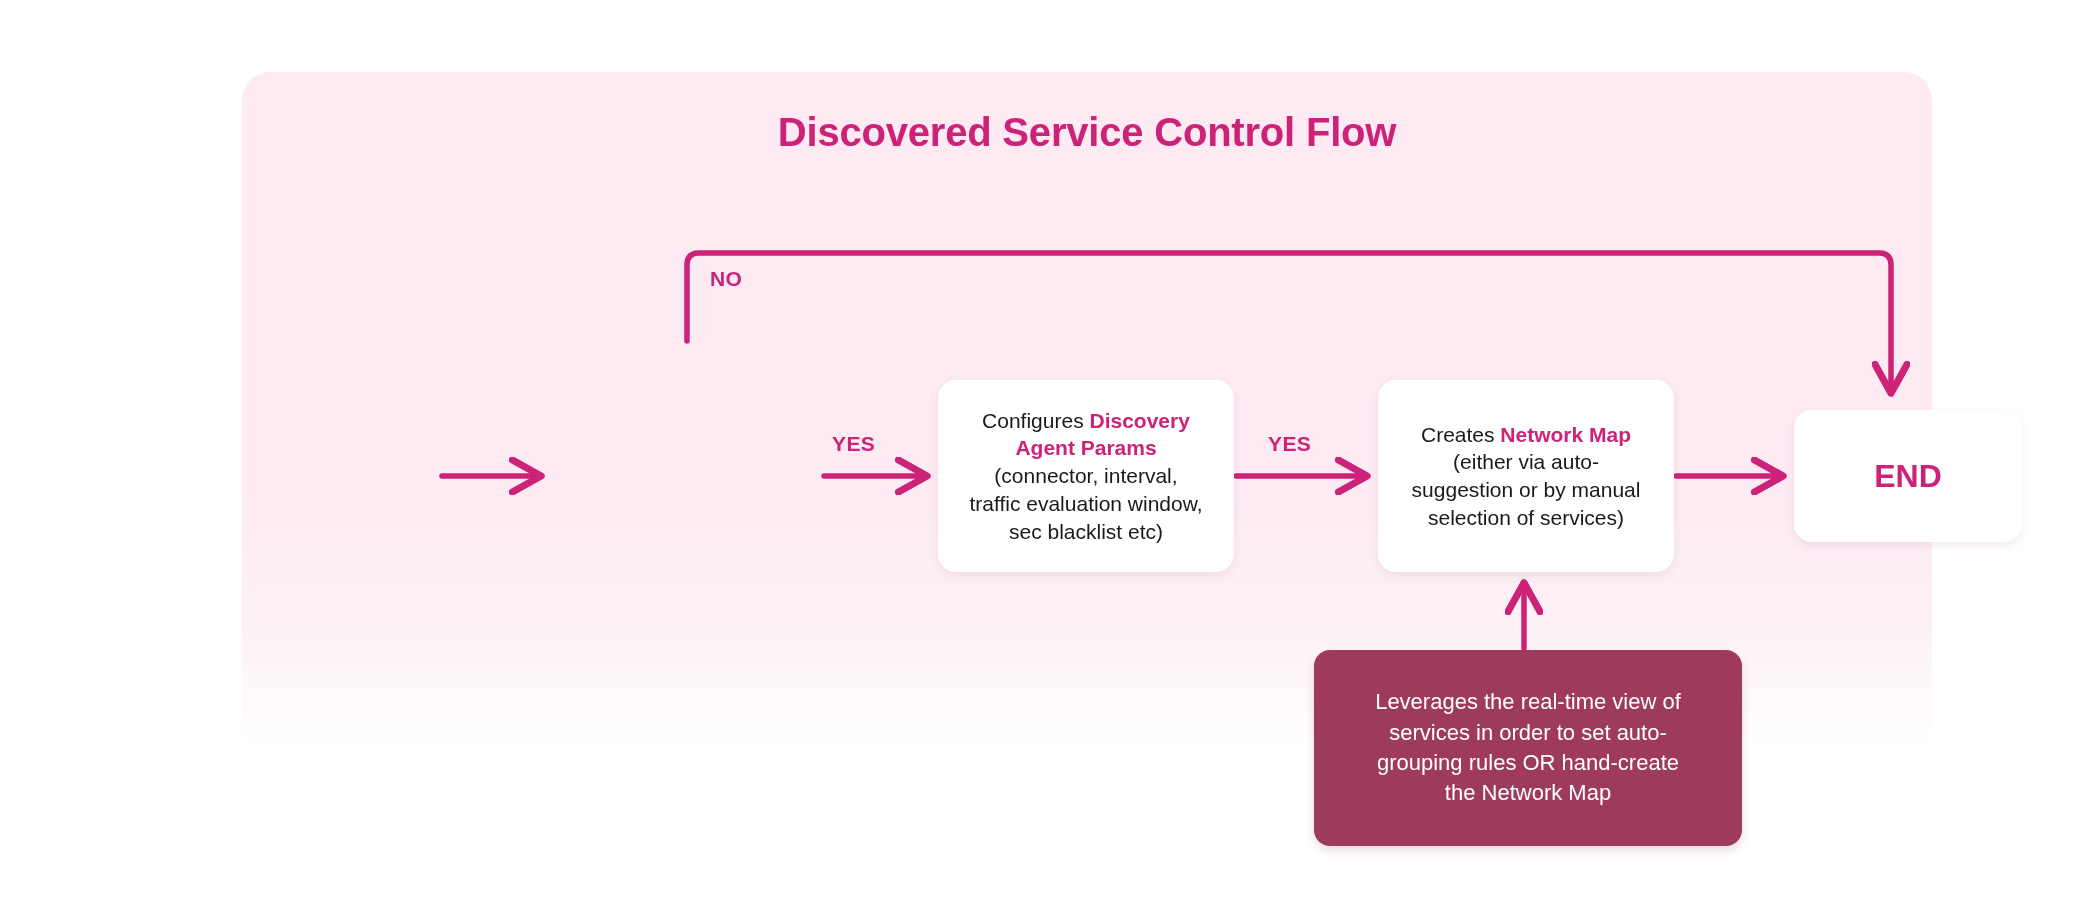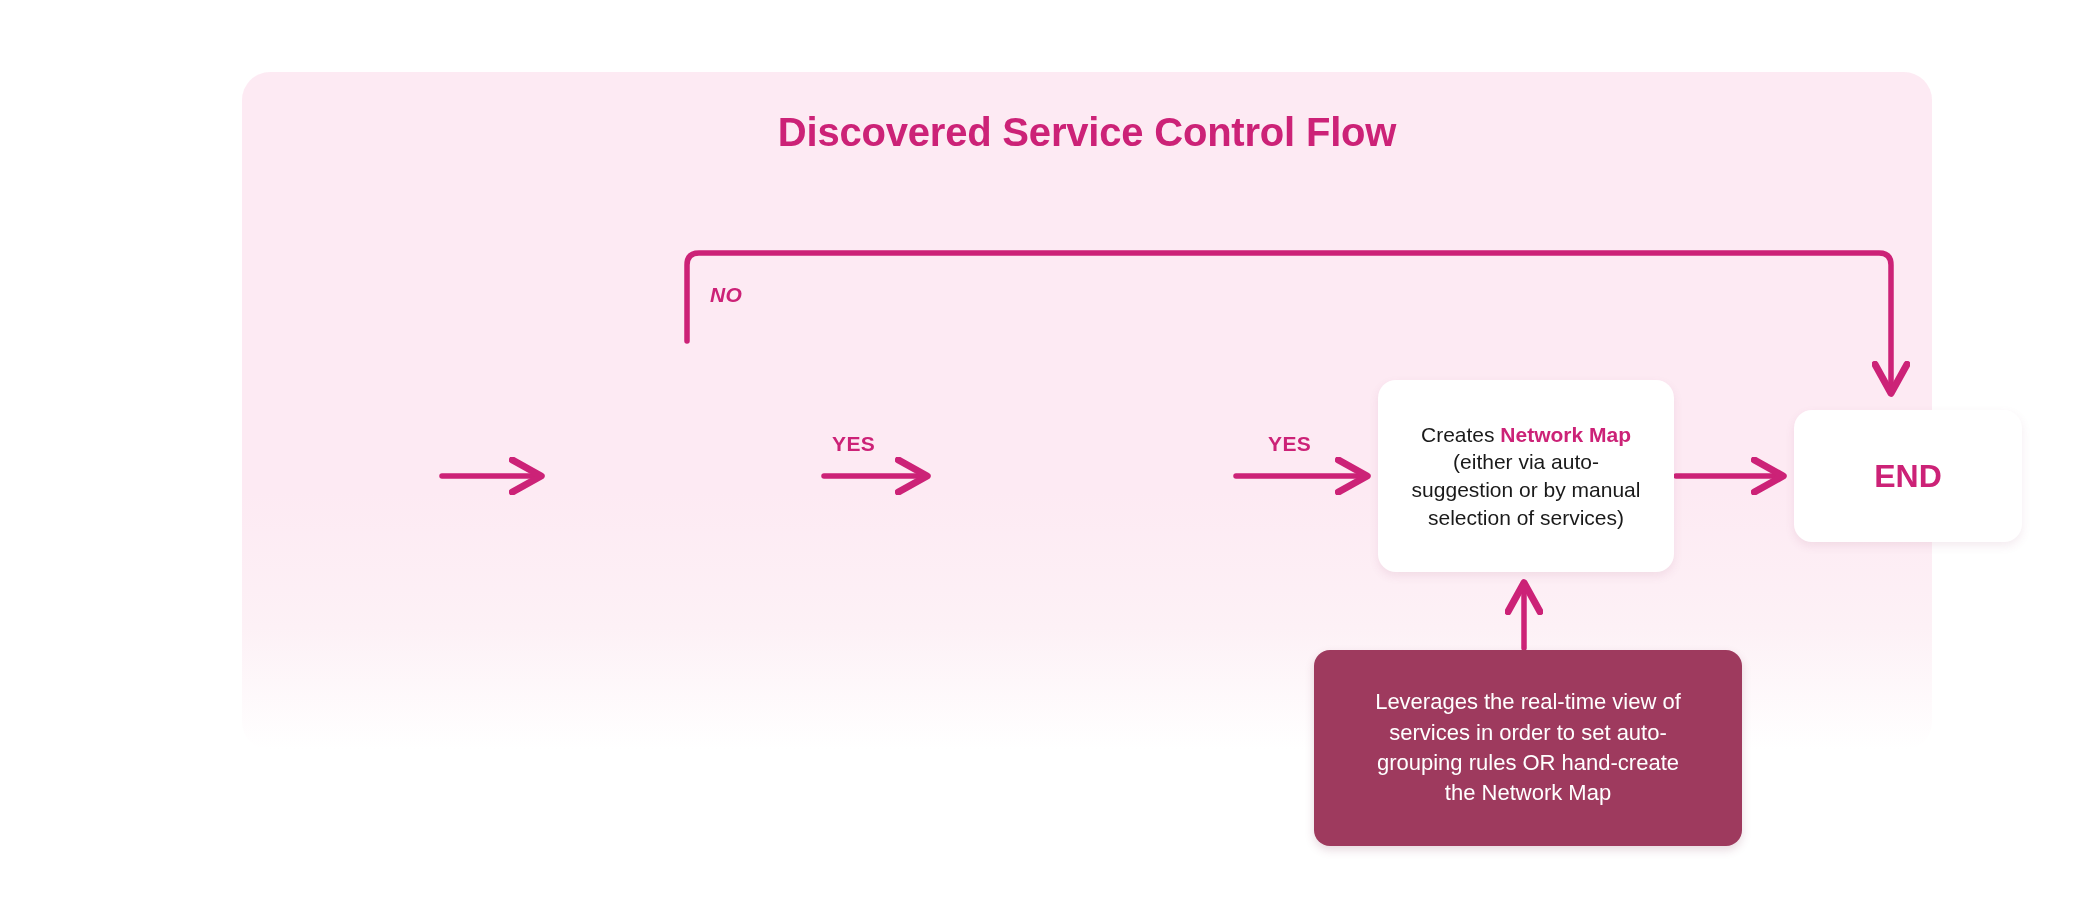--- a/index.html
+++ b/index.html
@@ -134,21 +134,21 @@
   }
 
   
   .edge-label {
     position: absolute;
     font-size: 21px;
     font-weight: bold;
     color: #cc2277;
     letter-spacing: 0.4px;
   }
-  #label-no   { left: 678px;  top: 283px; font-style: italic; }
+  #label-no   { left: 678px;  top: 267px; }
   #label-yes1 { left: 800px;  top: 432px; }
   #label-yes2 { left: 1236px; top: 432px; }
 </style>
 </head>
 <body>
 
 <div id="canvas">
 
   <div class="panel"></div>
 
@@ -169,20 +169,29 @@
 
     <path d="M 1644 476 L 1748 476" fill="none" stroke="#cc2277" stroke-width="5.5" stroke-linecap="round" marker-end="url(#arrow)"></path>
 
     <path d="M 655 341 L 655 265 Q 655 253 667 253 L 1847 253 Q 1859 253 1859 265 L 1859 390" fill="none" stroke="#cc2277" stroke-width="5.5" stroke-linecap="round" stroke-linejoin="round" marker-end="url(#arrow)"></path>
 
     <path d="M 1492 648 L 1492 586" fill="none" stroke="#cc2277" stroke-width="5.5" stroke-linecap="round" marker-end="url(#arrow)"></path>
   </svg>
 
 
 
+  <div class="node" id="node-params">
+    <div>
+      <span>Configures </span><span class="hl">Discovery</span><br>
+      <span class="hl">Agent Params</span><br>
+      <span>(connector, interval,</span><br>
+      <span>traffic evaluation window,</span><br>
+      <span>sec blacklist etc)</span>
+    </div>
+  </div>
 
   <div class="node" id="node-netmap">
     <div>
       <span>Creates </span><span class="hl">Network Map</span><br>
       <span>(either via auto-</span><br>
       <span>suggestion or by manual</span><br>
       <span>selection of services)</span>
     </div>
   </div>
 

